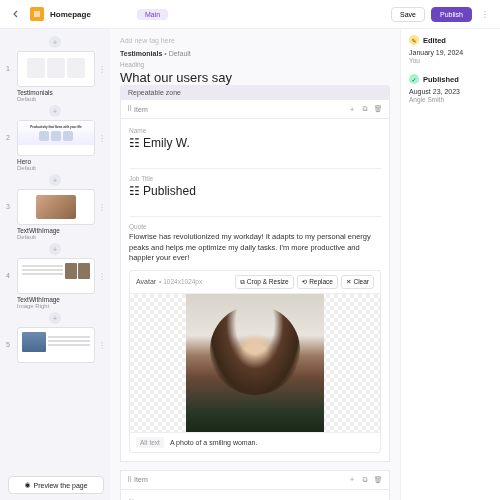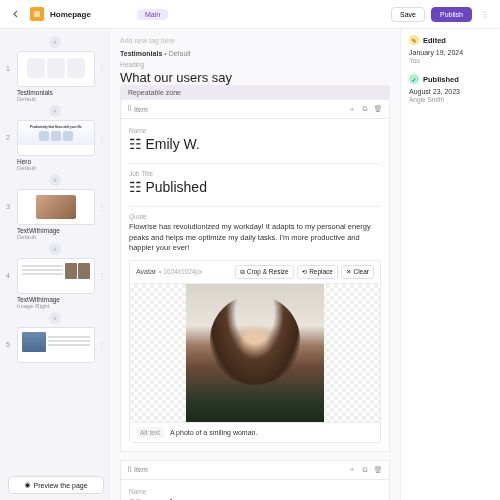--- a/index.html
+++ b/index.html
@@ -29,21 +29,21 @@
 .crumb{font-size:7px;color:#888;margin-bottom:4px}
 .crumb b{color:#333;font-weight:600}
 .field-label{font-size:6.5px;color:#aaa;margin-bottom:2px}
 .heading{font-size:13px;font-weight:400;margin-bottom:0}
 .zone-bar{background:#ece9f3;padding:4px 8px;border-radius:3px 3px 0 0;font-size:7px;color:#555;font-weight:500}
 .item-bar{display:flex;align-items:center;padding:4px 6px;border:1px solid #e8e8f0;border-top:none;background:#fff;font-size:7px;color:#888}
 .item-bar .actions{margin-left:auto;display:flex;gap:3px}
 .action-ic{width:10px;height:10px;display:flex;align-items:center;justify-content:center;color:#999;cursor:pointer}
 .card{border:1px solid #e8e8f0;border-top:none;background:#fff;padding:8px}
 .field{margin-bottom:6px}
-.field-val{font-size:14px;color:#222;padding-bottom:11px}
+.field-val{font-size:12px;color:#222;padding-bottom:18px}
 .field-border{border-bottom:1px solid #eee}
 .quote{font-size:7.5px;line-height:1.4;color:#333}
 .avatar-box{border:1px solid #e8e8f0;border-radius:3px;margin-top:6px}
 .avatar-hdr{display:flex;align-items:center;padding:4px 6px;border-bottom:1px solid #eee}
 .avatar-hdr .lbl{font-size:7px;color:#555;font-weight:500}
 .avatar-hdr .dim{font-size:6.5px;color:#aaa;margin-left:3px}
 .avatar-hdr .tools{margin-left:auto;display:flex;gap:3px}
 .tool-btn{font-size:6.5px;padding:2px 4px;border:1px solid #e0e0e8;border-radius:3px;background:#fff;cursor:pointer;display:flex;align-items:center;gap:2px}
 .avatar-img{height:138px;background-image:linear-gradient(45deg,#eee 25%,transparent 25%),linear-gradient(-45deg,#eee 25%,transparent 25%),linear-gradient(45deg,transparent 75%,#eee 75%),linear-gradient(-45deg,transparent 75%,#eee 75%);background-size:8px 8px;background-position:0 0,0 4px,4px -4px,-4px 0;display:flex;align-items:center;justify-content:center}
 .photo{width:138px;height:138px;background:linear-gradient(180deg,#d8d4cc 0%,#e8e4dc 30%,#9a7860 45%,#6b4a38 60%,#2a3828 85%,#1a2818 100%);position:relative;overflow:hidden}

